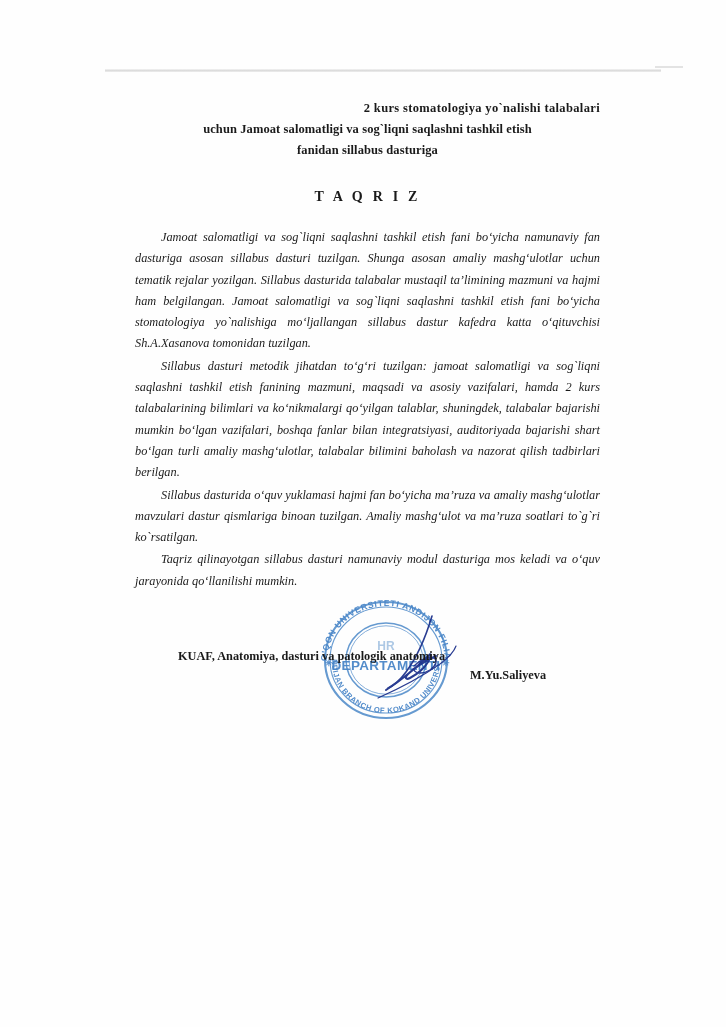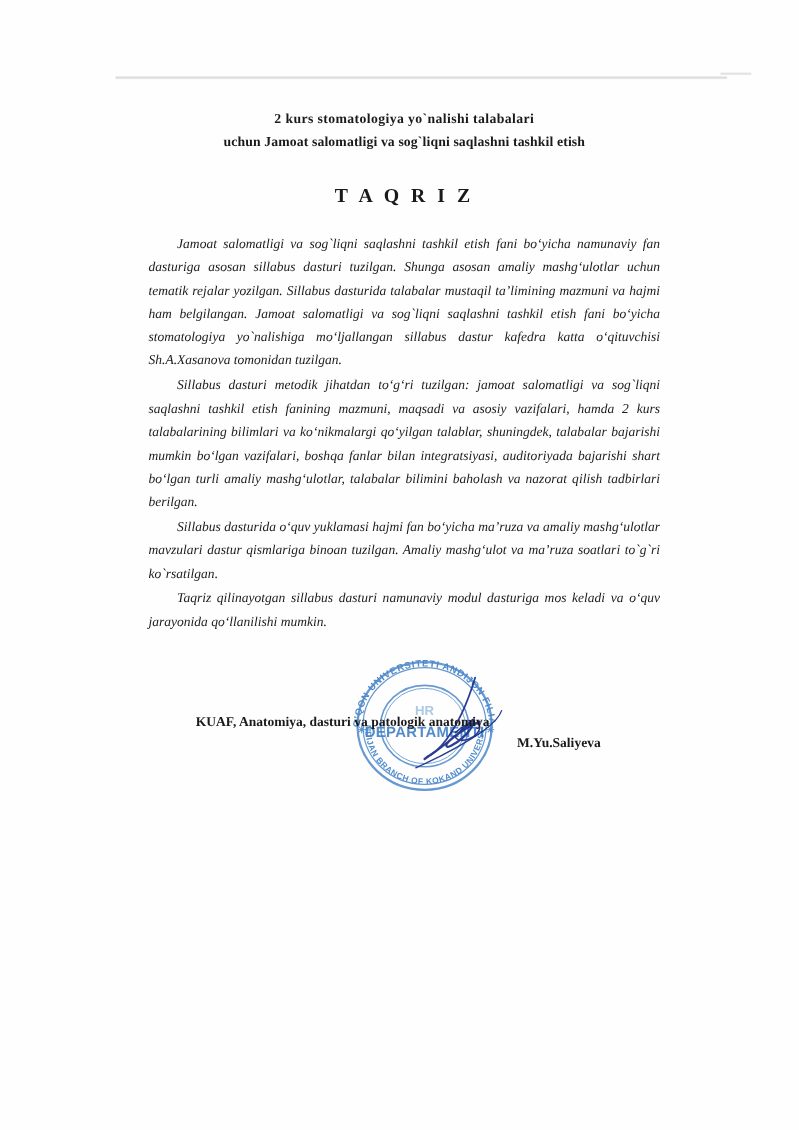--- a/index.html
+++ b/index.html
@@ -41,25 +41,25 @@
     width: 465px;
   }
   .title-block {
     text-align: center;
     font-weight: bold;
     font-size: 12.5px;
     line-height: 21px;
     letter-spacing: .1px;
   }
   .title-line { display: block; }
-  .title-line-1 { letter-spacing: .35px; }
+  .title-line-1 { letter-spacing: .35px; text-align: right; }
   .doc-heading {
     text-align: center;
     font-weight: bold;
-    font-size: 18px;
+    font-size: 14px;
     letter-spacing: 3.2px;
     margin-top: 28px;
   }
   .body-text {
     margin-top: 22px;
   }
   p.para {
     margin: 0 0 0 0;
     font-size: 12.3px;
     line-height: 21.3px;
@@ -128,20 +128,21 @@
 <div class="page">
 
   <div class="scan-seam"></div>
   <div class="scan-seam-2"></div>
 
   <div class="content">
 
     <div class="title-block">
       <span class="title-line title-line-1">2  kurs stomatologiya  yo`nalishi  talabalari</span>
       <span class="title-line">uchun  Jamoat salomatligi va sog`liqni saqlashni tashkil etish</span>
+      <span class="title-line">fanidan sillabus dasturiga</span>
     </div>
 
     <div class="doc-heading">T A Q R I Z</div>
 
     <div class="body-text">
       <p class="para">Jamoat salomatligi va sog`liqni saqlashni tashkil etish fani bo‘yicha namunaviy fan dasturiga asosan sillabus  dasturi tuzilgan. Shunga asosan amaliy mashg‘ulotlar uchun tematik rejalar yozilgan. Sillabus dasturida talabalar mustaqil ta’limining mazmuni va hajmi ham belgilangan. Jamoat salomatligi va sog`liqni saqlashni tashkil etish fani bo‘yicha stomatologiya yo`nalishiga mo‘ljallangan sillabus dastur kafedra katta o‘qituvchisi  Sh.A.Xasanova tomonidan tuzilgan.</p>
       <p class="para gap-before">Sillabus dasturi metodik jihatdan to‘g‘ri tuzilgan: jamoat salomatligi va sog`liqni saqlashni tashkil etish fanining mazmuni, maqsadi va asosiy vazifalari, hamda 2 kurs talabalarining bilimlari va ko‘nikmalargi qo‘yilgan talablar, shuningdek, talabalar bajarishi mumkin bo‘lgan vazifalari, boshqa fanlar bilan integratsiyasi, auditoriyada bajarishi shart bo‘lgan turli amaliy mashg‘ulotlar, talabalar bilimini baholash va nazorat qilish tadbirlari berilgan.</p>
       <p class="para gap-before">Sillabus dasturida o‘quv yuklamasi hajmi fan bo‘yicha ma’ruza va amaliy mashg‘ulotlar mavzulari dastur qismlariga binoan tuzilgan. Amaliy mashg‘ulot va ma’ruza soatlari to`g`ri ko`rsatilgan.</p>
       <p class="para gap-before">Taqriz qilinayotgan  sillabus dasturi namunaviy modul dasturiga mos keladi va o‘quv jarayonida qo‘llanilishi mumkin.</p>
     </div>

